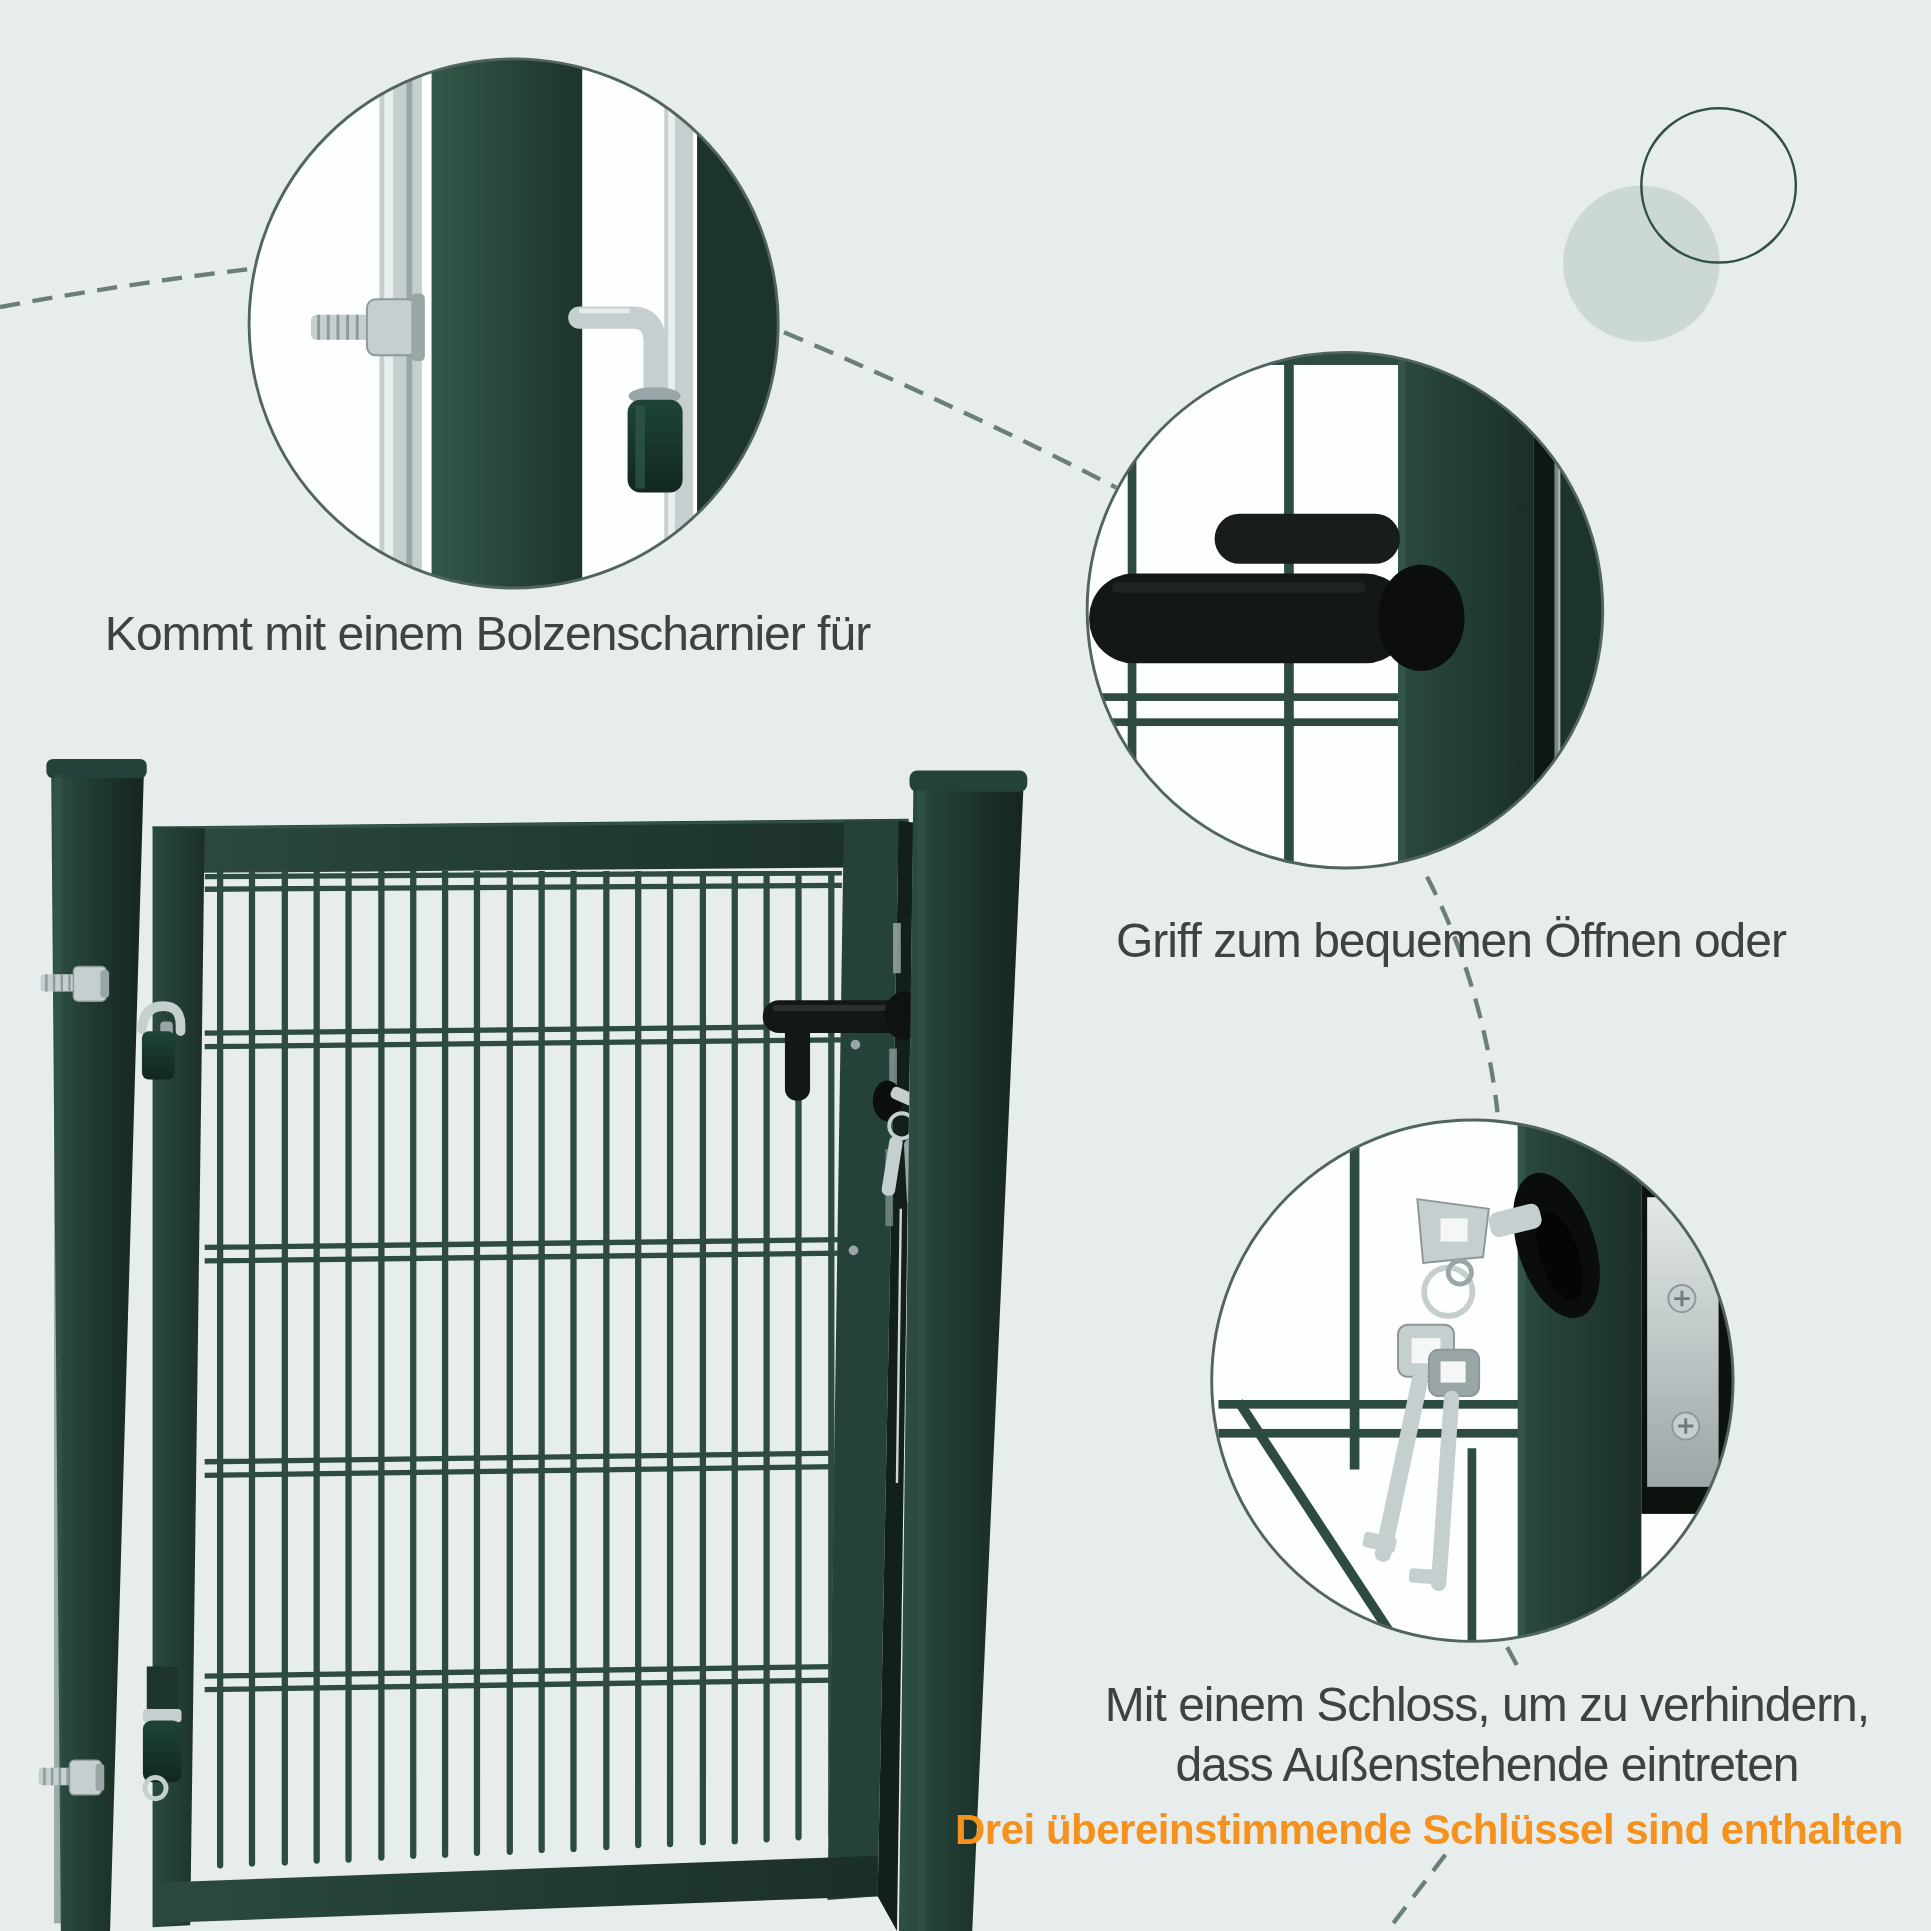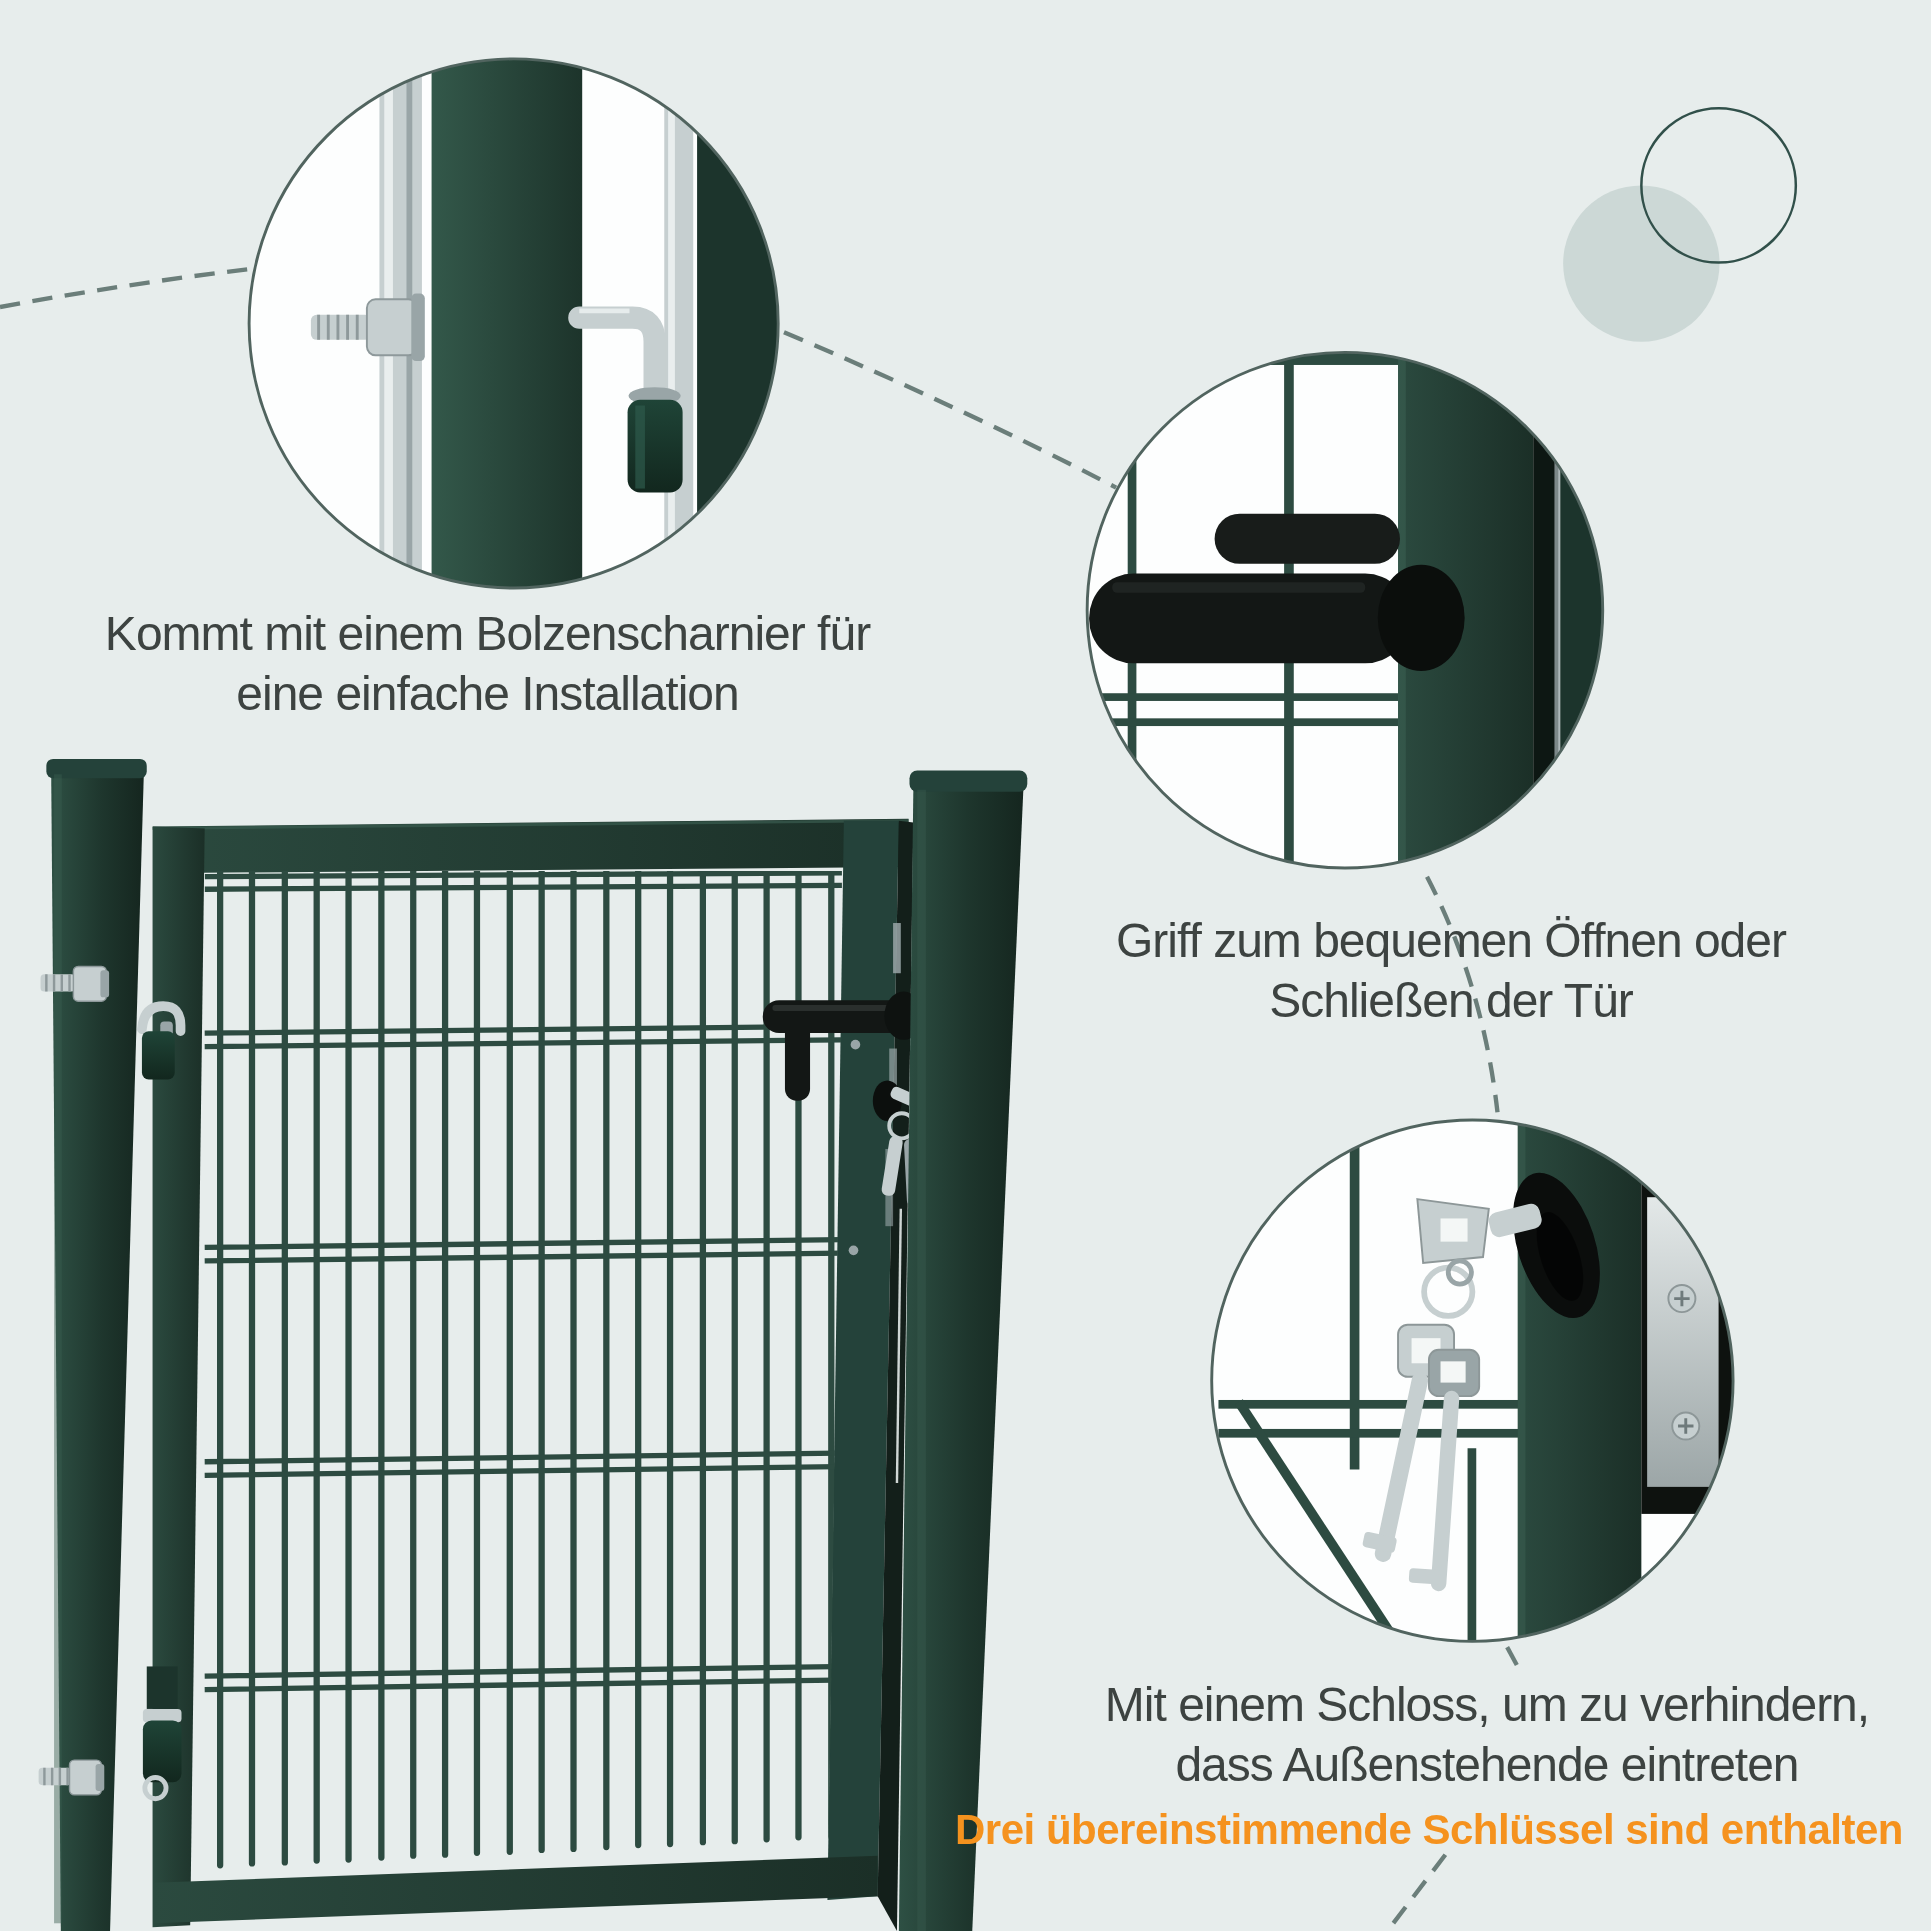--- a/index.html
+++ b/index.html
@@ -260,25 +260,23 @@
         <rect x="1496" y="1440" width="16" height="208" rx="8" transform="rotate(4 1496 1440)" style="fill:var(--silver,#c6cfd0)"></rect>
         <rect x="1460" y="1624" width="32" height="15" rx="4" transform="rotate(4 1460 1624)" style="fill:var(--silver,#c6cfd0)"></rect>
       </g>
     </g>
     <circle class="f-ring" cx="1525" cy="1430" r="270"></circle>
   </g>
 </svg>
 
   <div class="cap cap1">
     <span class="line">Kommt mit einem Bolzenscharnier für</span>
-    <span class="line">eine einfache Installation</span>
   </div>
   <div class="cap cap2">
     <span class="line">Griff zum bequemen Öffnen oder</span>
-    <span class="line">Schließen der Tür</span>
   </div>
   <div class="cap cap3">
     <span class="line">Mit einem Schloss, um zu verhindern,</span>
     <span class="line">dass Außenstehende eintreten</span>
   </div>
   <div class="highlight">Drei übereinstimmende Schlüssel sind enthalten</div>
 
 </div>
 
 

